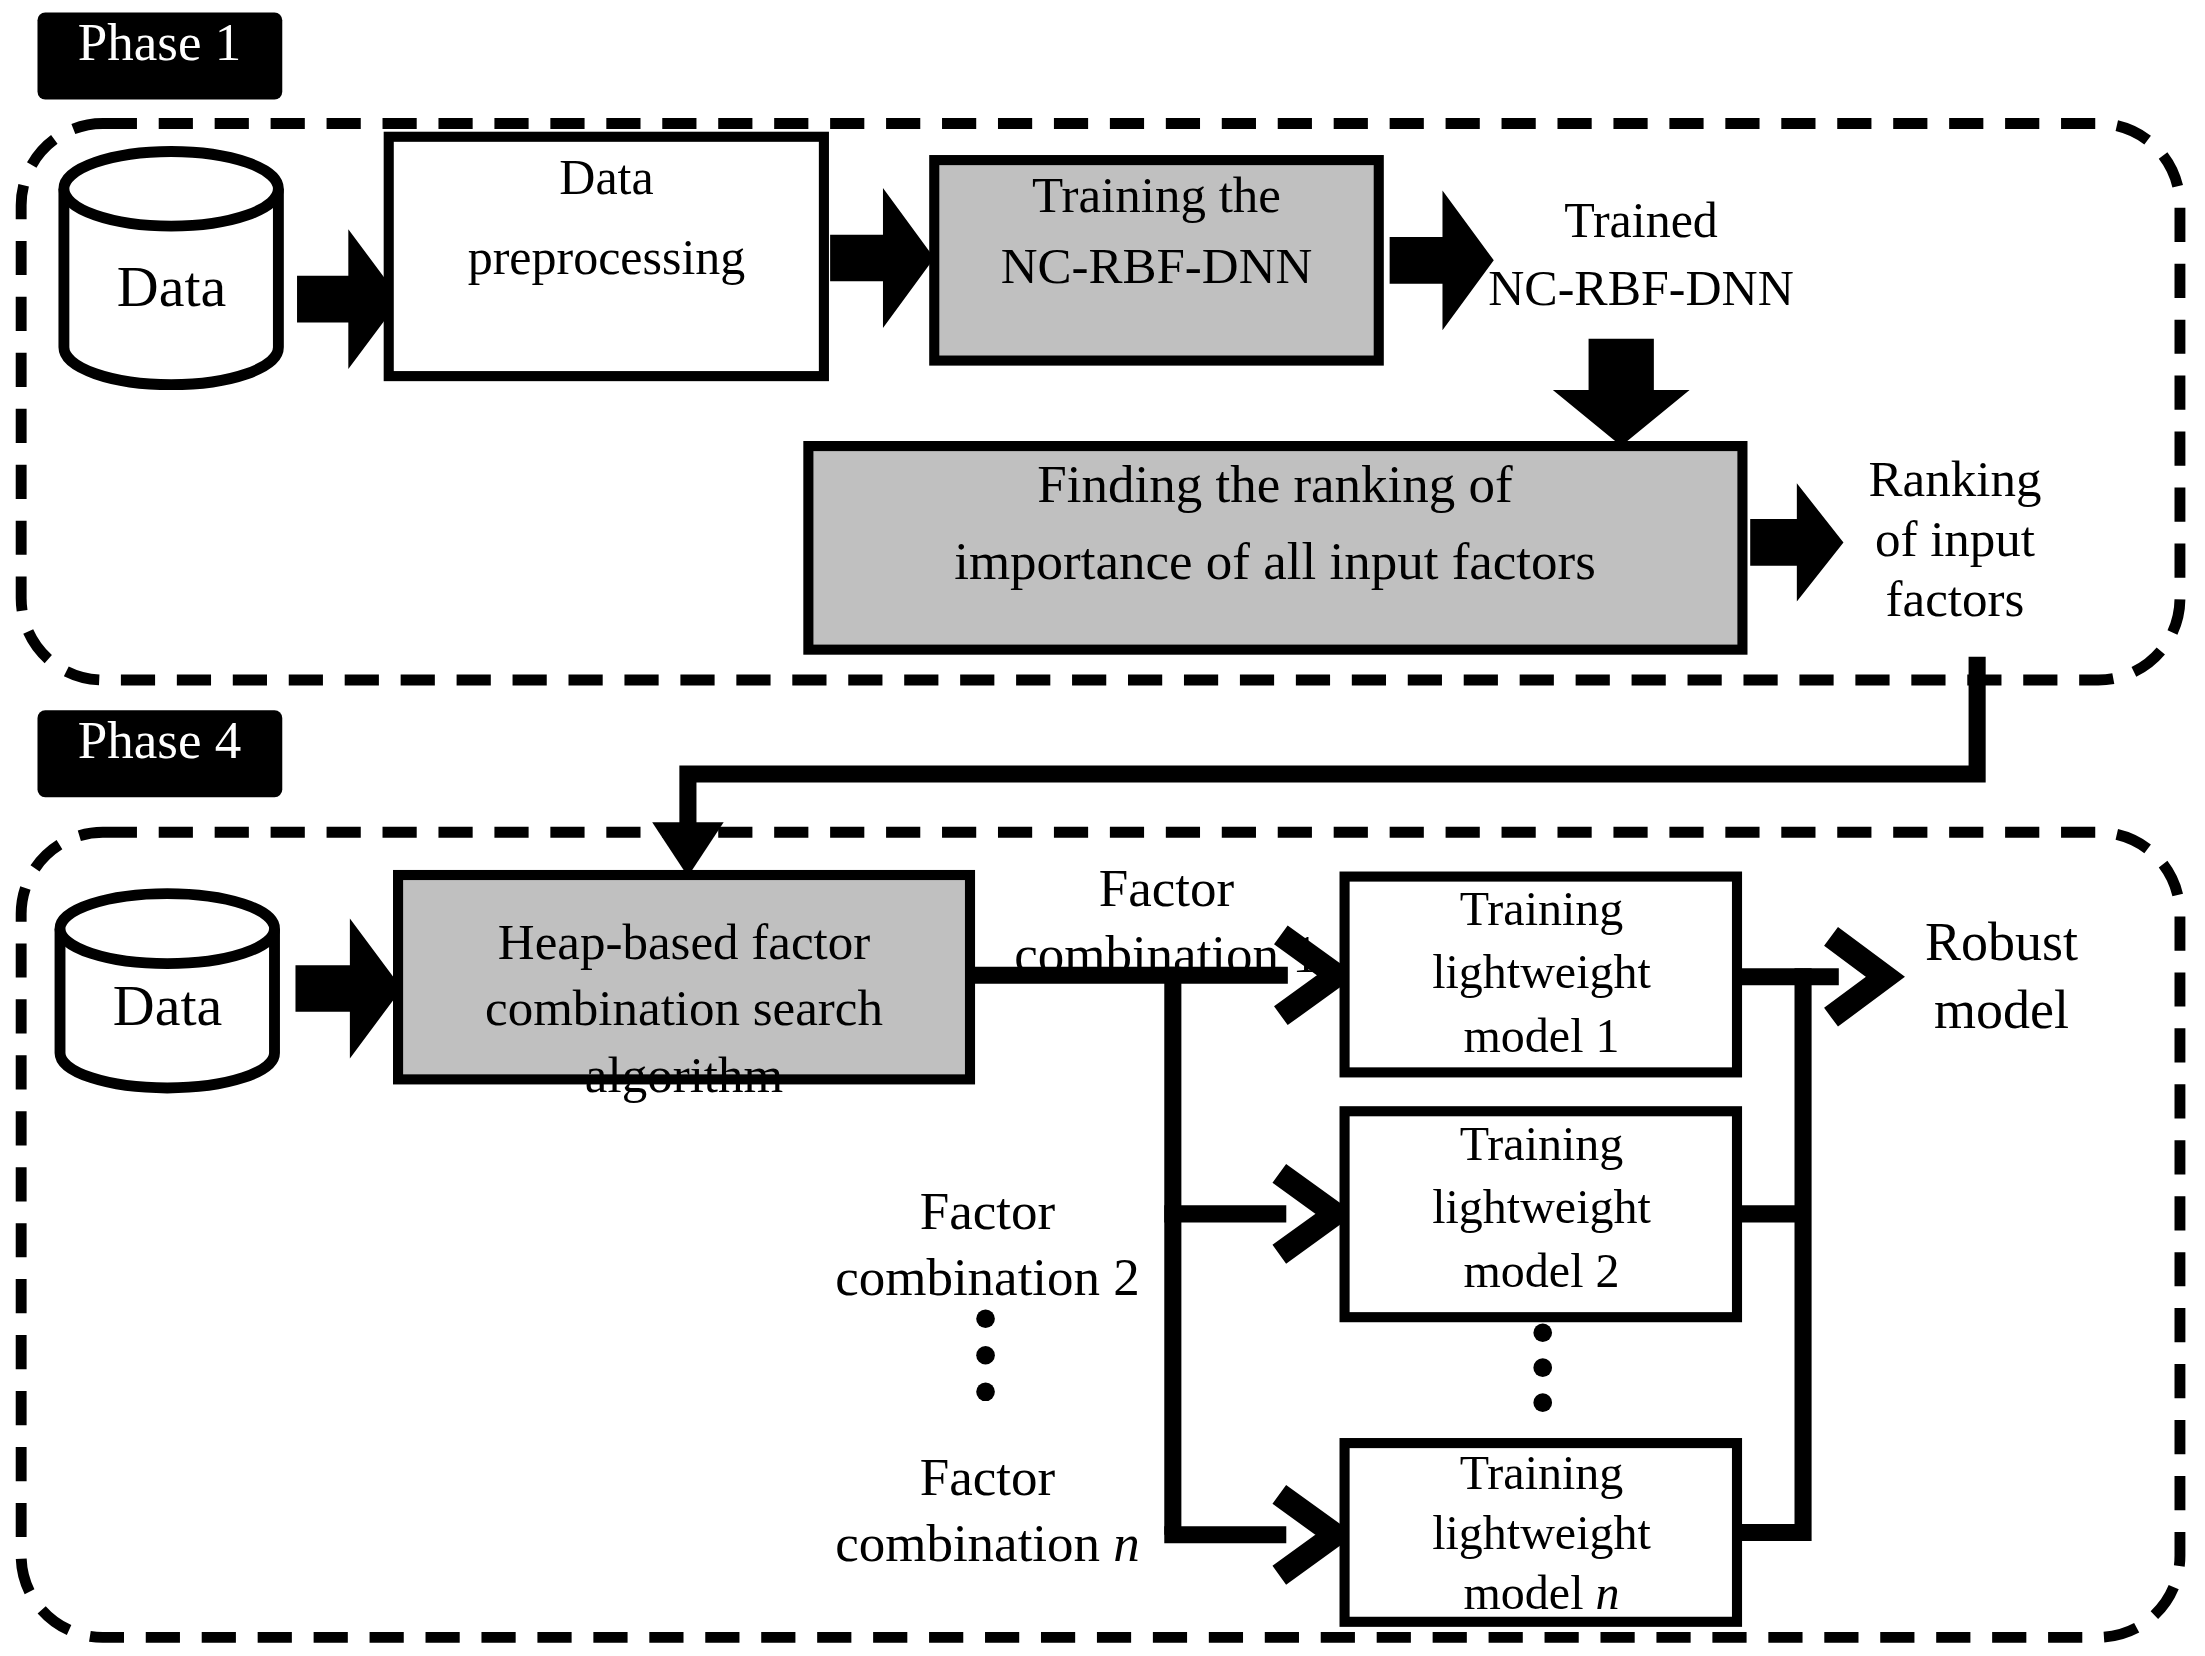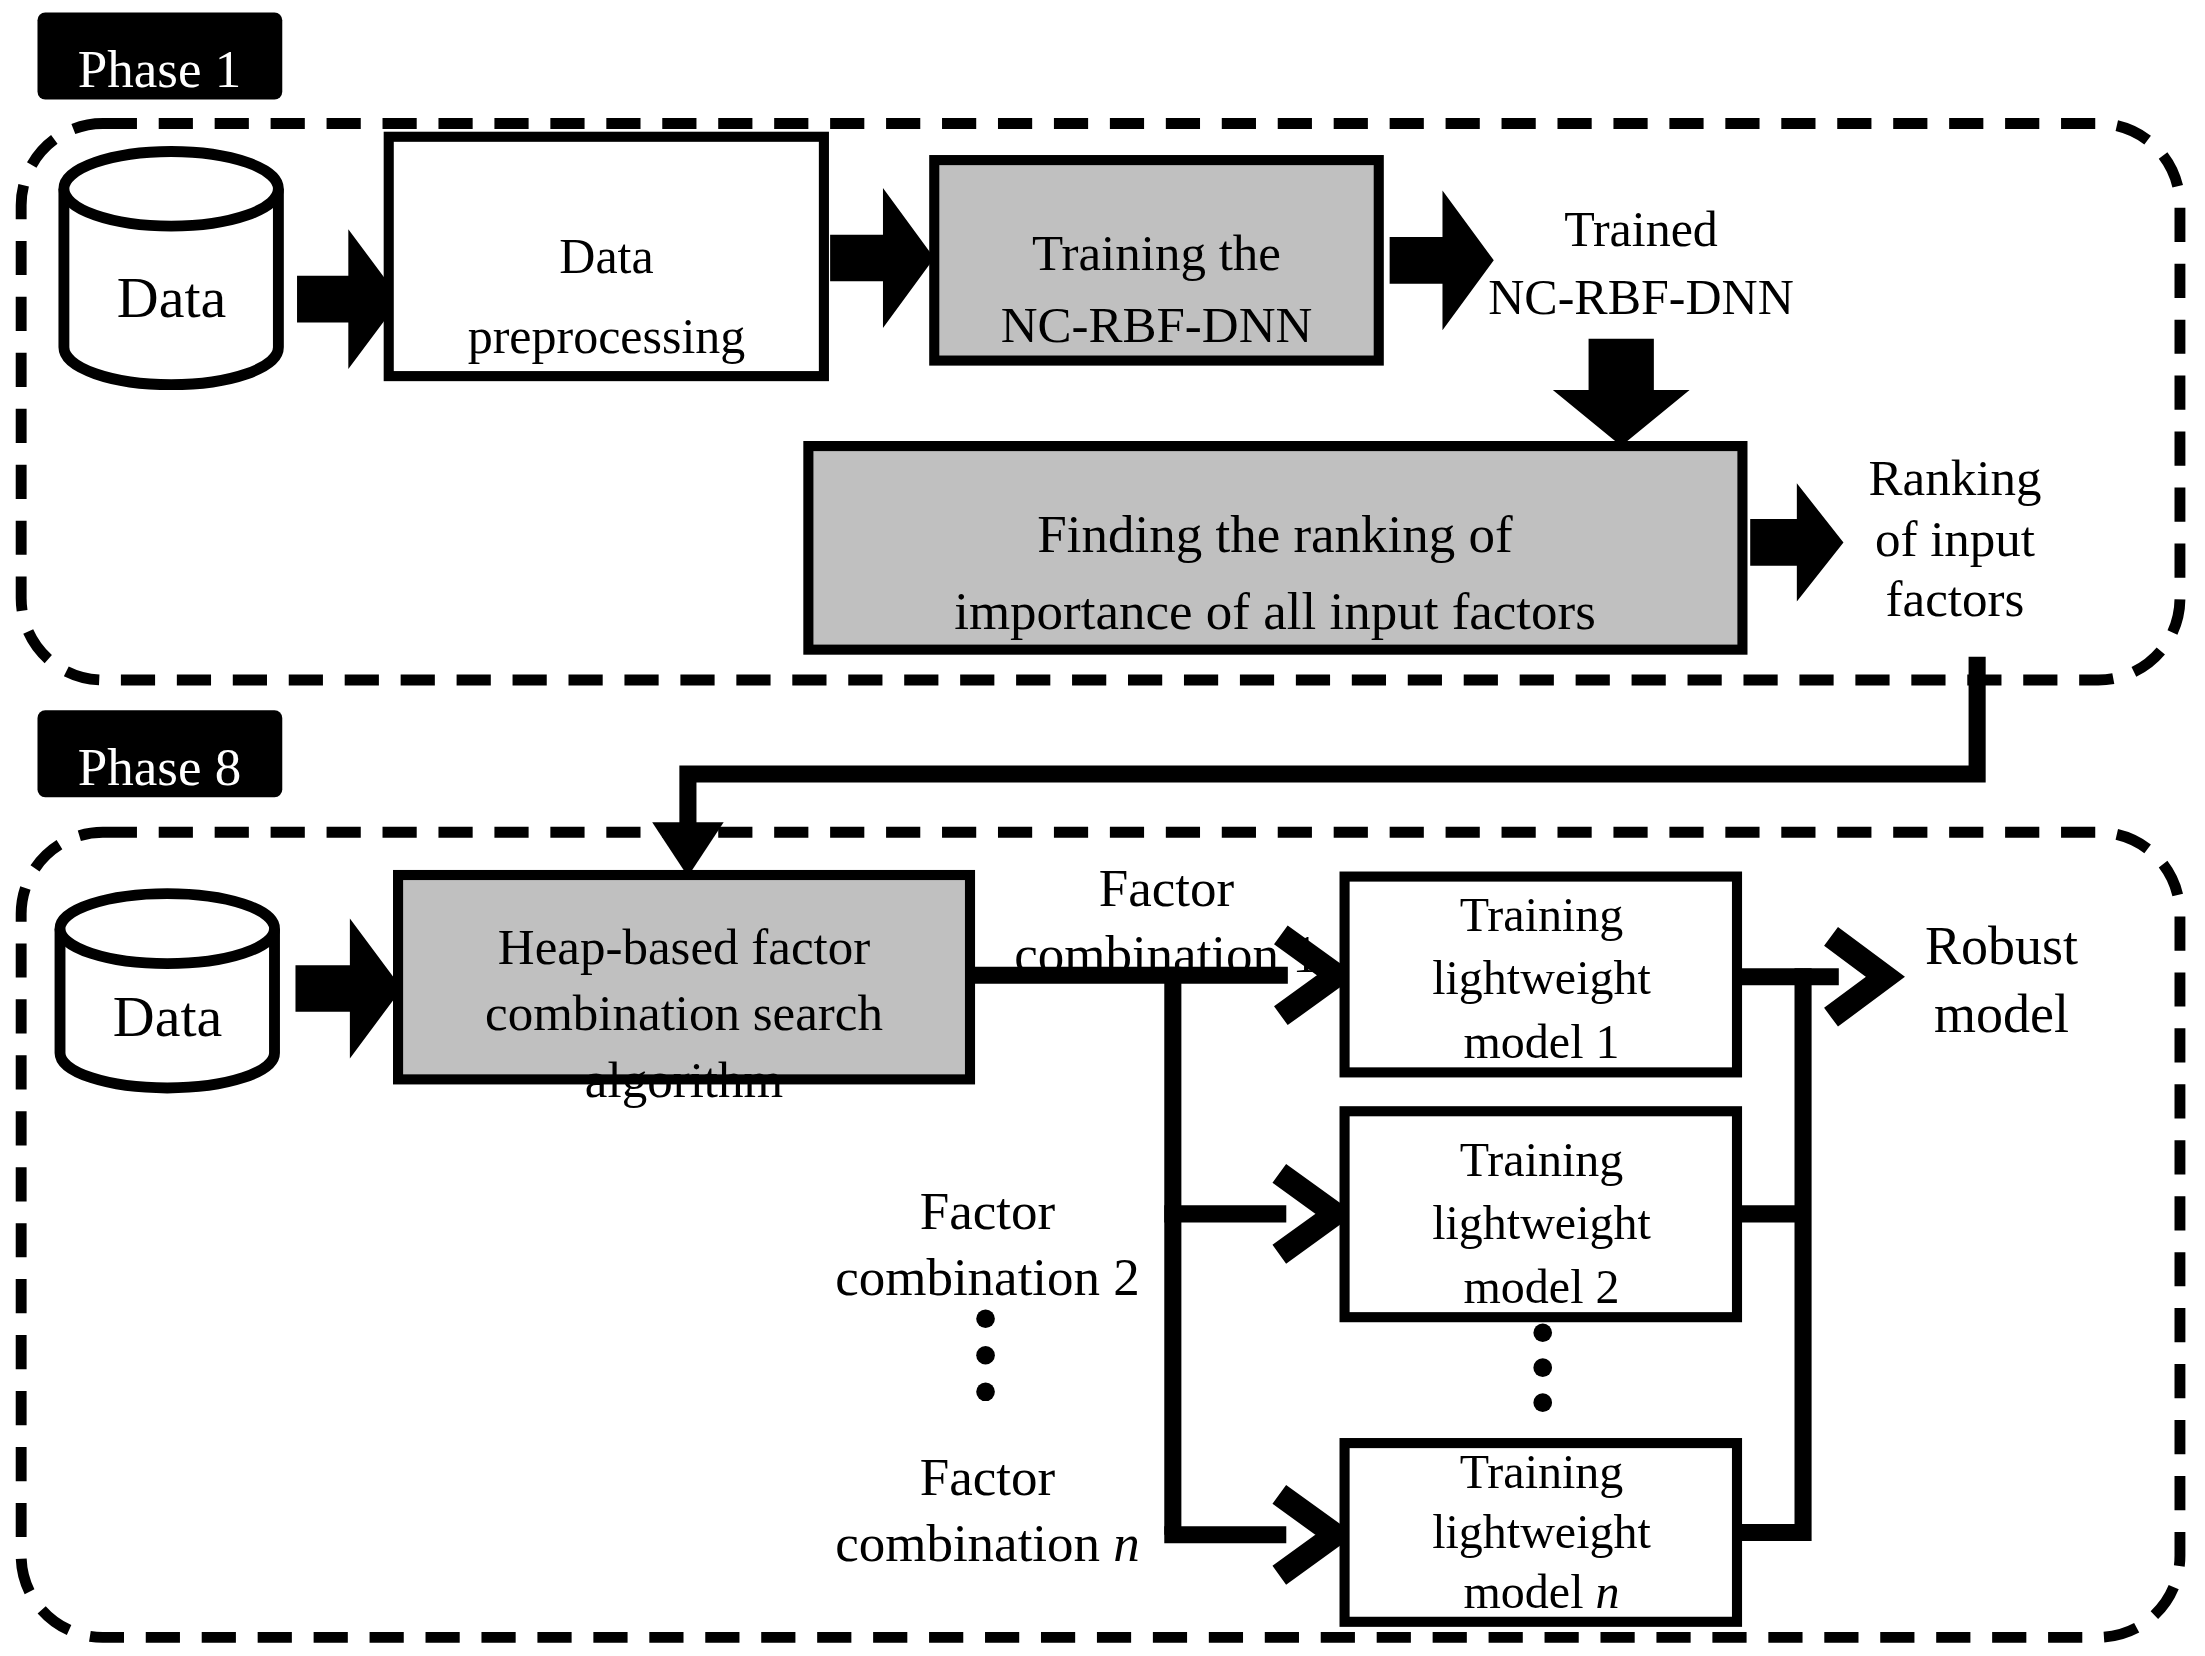--- a/index.html
+++ b/index.html
@@ -7,21 +7,21 @@
     position:relative;
     width:2205px;height:1656px;
     background:#ffffff;
     font-family:"Liberation Serif","DejaVu Serif",serif;
     overflow:hidden;
   }
   .layer{position:absolute;left:0;top:0;}
   .t{
     position:absolute;
     display:flex;flex-direction:column;
-    justify-content:flex-end;align-items:center;
+    justify-content:flex-start;align-items:center;
     text-align:center;color:#000;
     font-family:"Liberation Serif","DejaVu Serif",serif;
   }
   .t .ln{display:block;}
   .white{color:#ffffff;}
   .it{font-style:italic;}
 </style>
 </head>
 <body>
 
@@ -164,21 +164,21 @@
     <span class="ln">of input</span>
     <span class="ln">factors</span>
   </div>
 
   <div class="t" style="left:808px;top:446px;width:934px;height:204px;font-size:53px;line-height:1.45;">
     <span class="ln">Finding the ranking of</span>
     <span class="ln">importance of all input factors</span>
   </div>
 
   <div class="t white" style="left:37px;top:710px;width:245px;height:87px;font-size:53px;">
-    <span class="ln">Phase 8</span>
+    <span class="ln">Phase 4</span>
   </div>
 
   <div class="t" style="left:78px;top:972px;width:179px;height:78px;font-size:58px;">
     <span class="ln">Data</span>
   </div>
 
   <div class="t" style="left:398px;top:875px;width:572px;height:204px;font-size:51px;line-height:1.3;margin-top:34px;">
     <span class="ln">Heap-based factor</span>
     <span class="ln">combination search</span>
     <span class="ln">algorithm</span>

